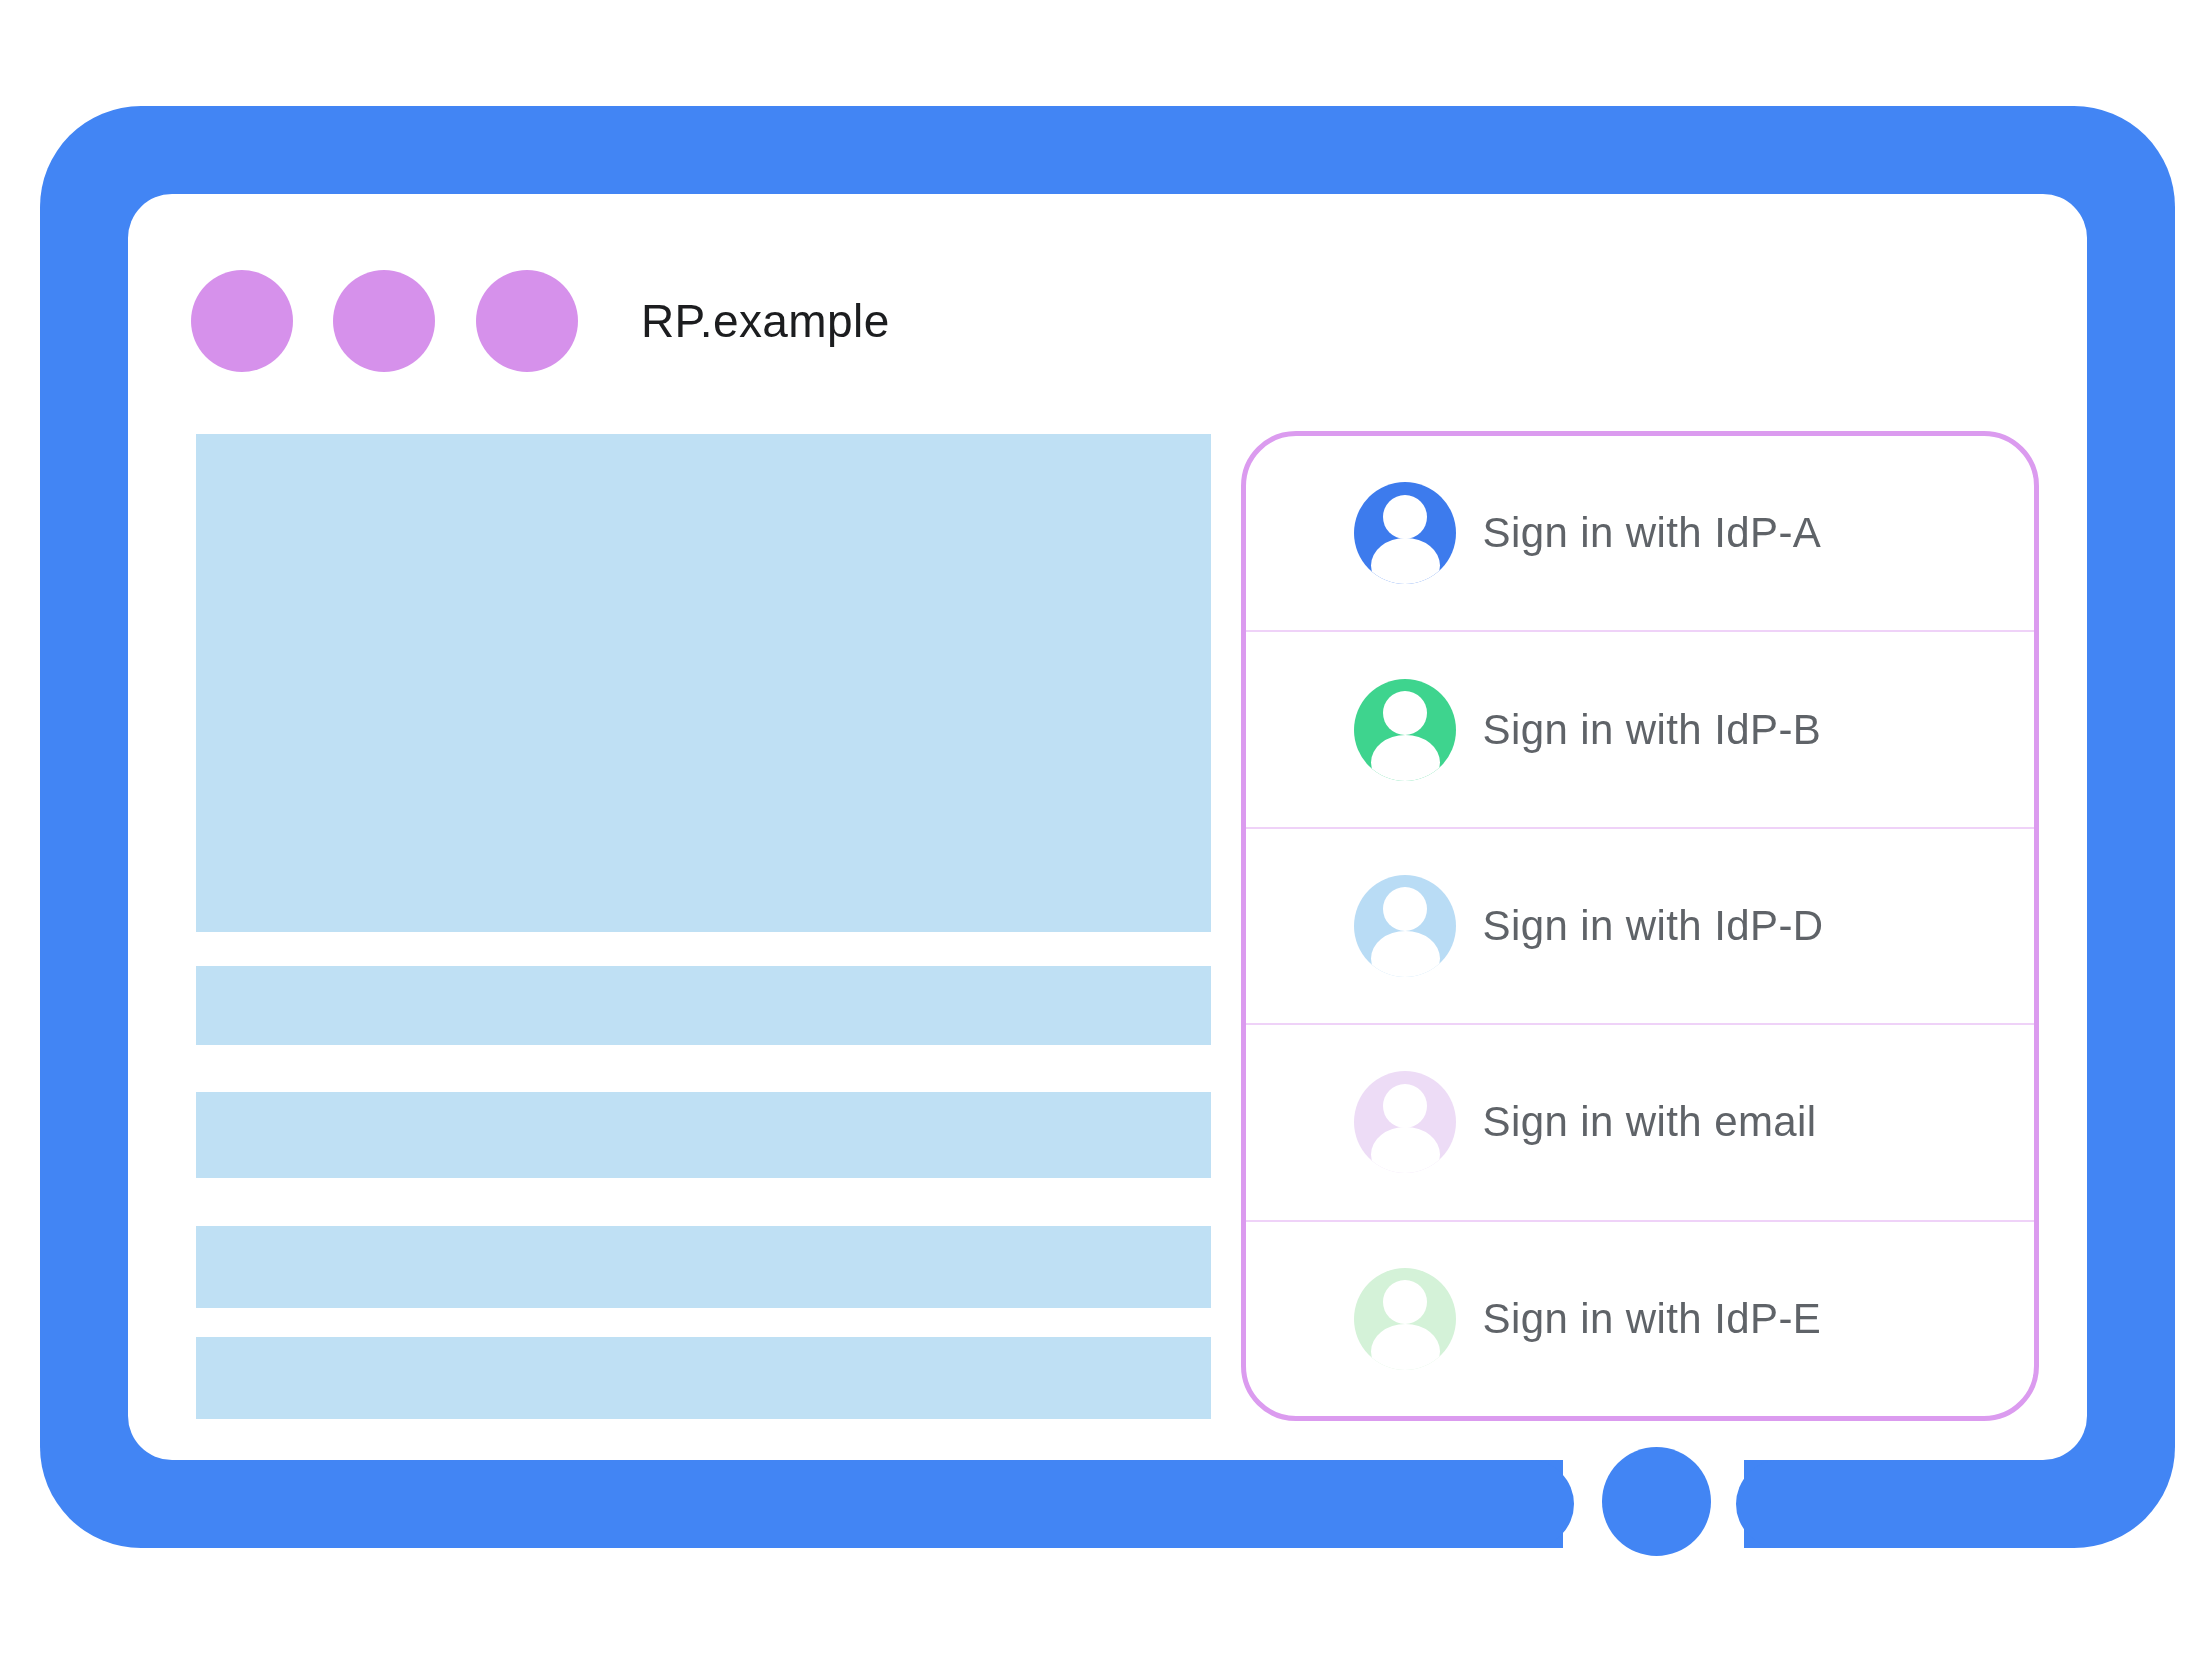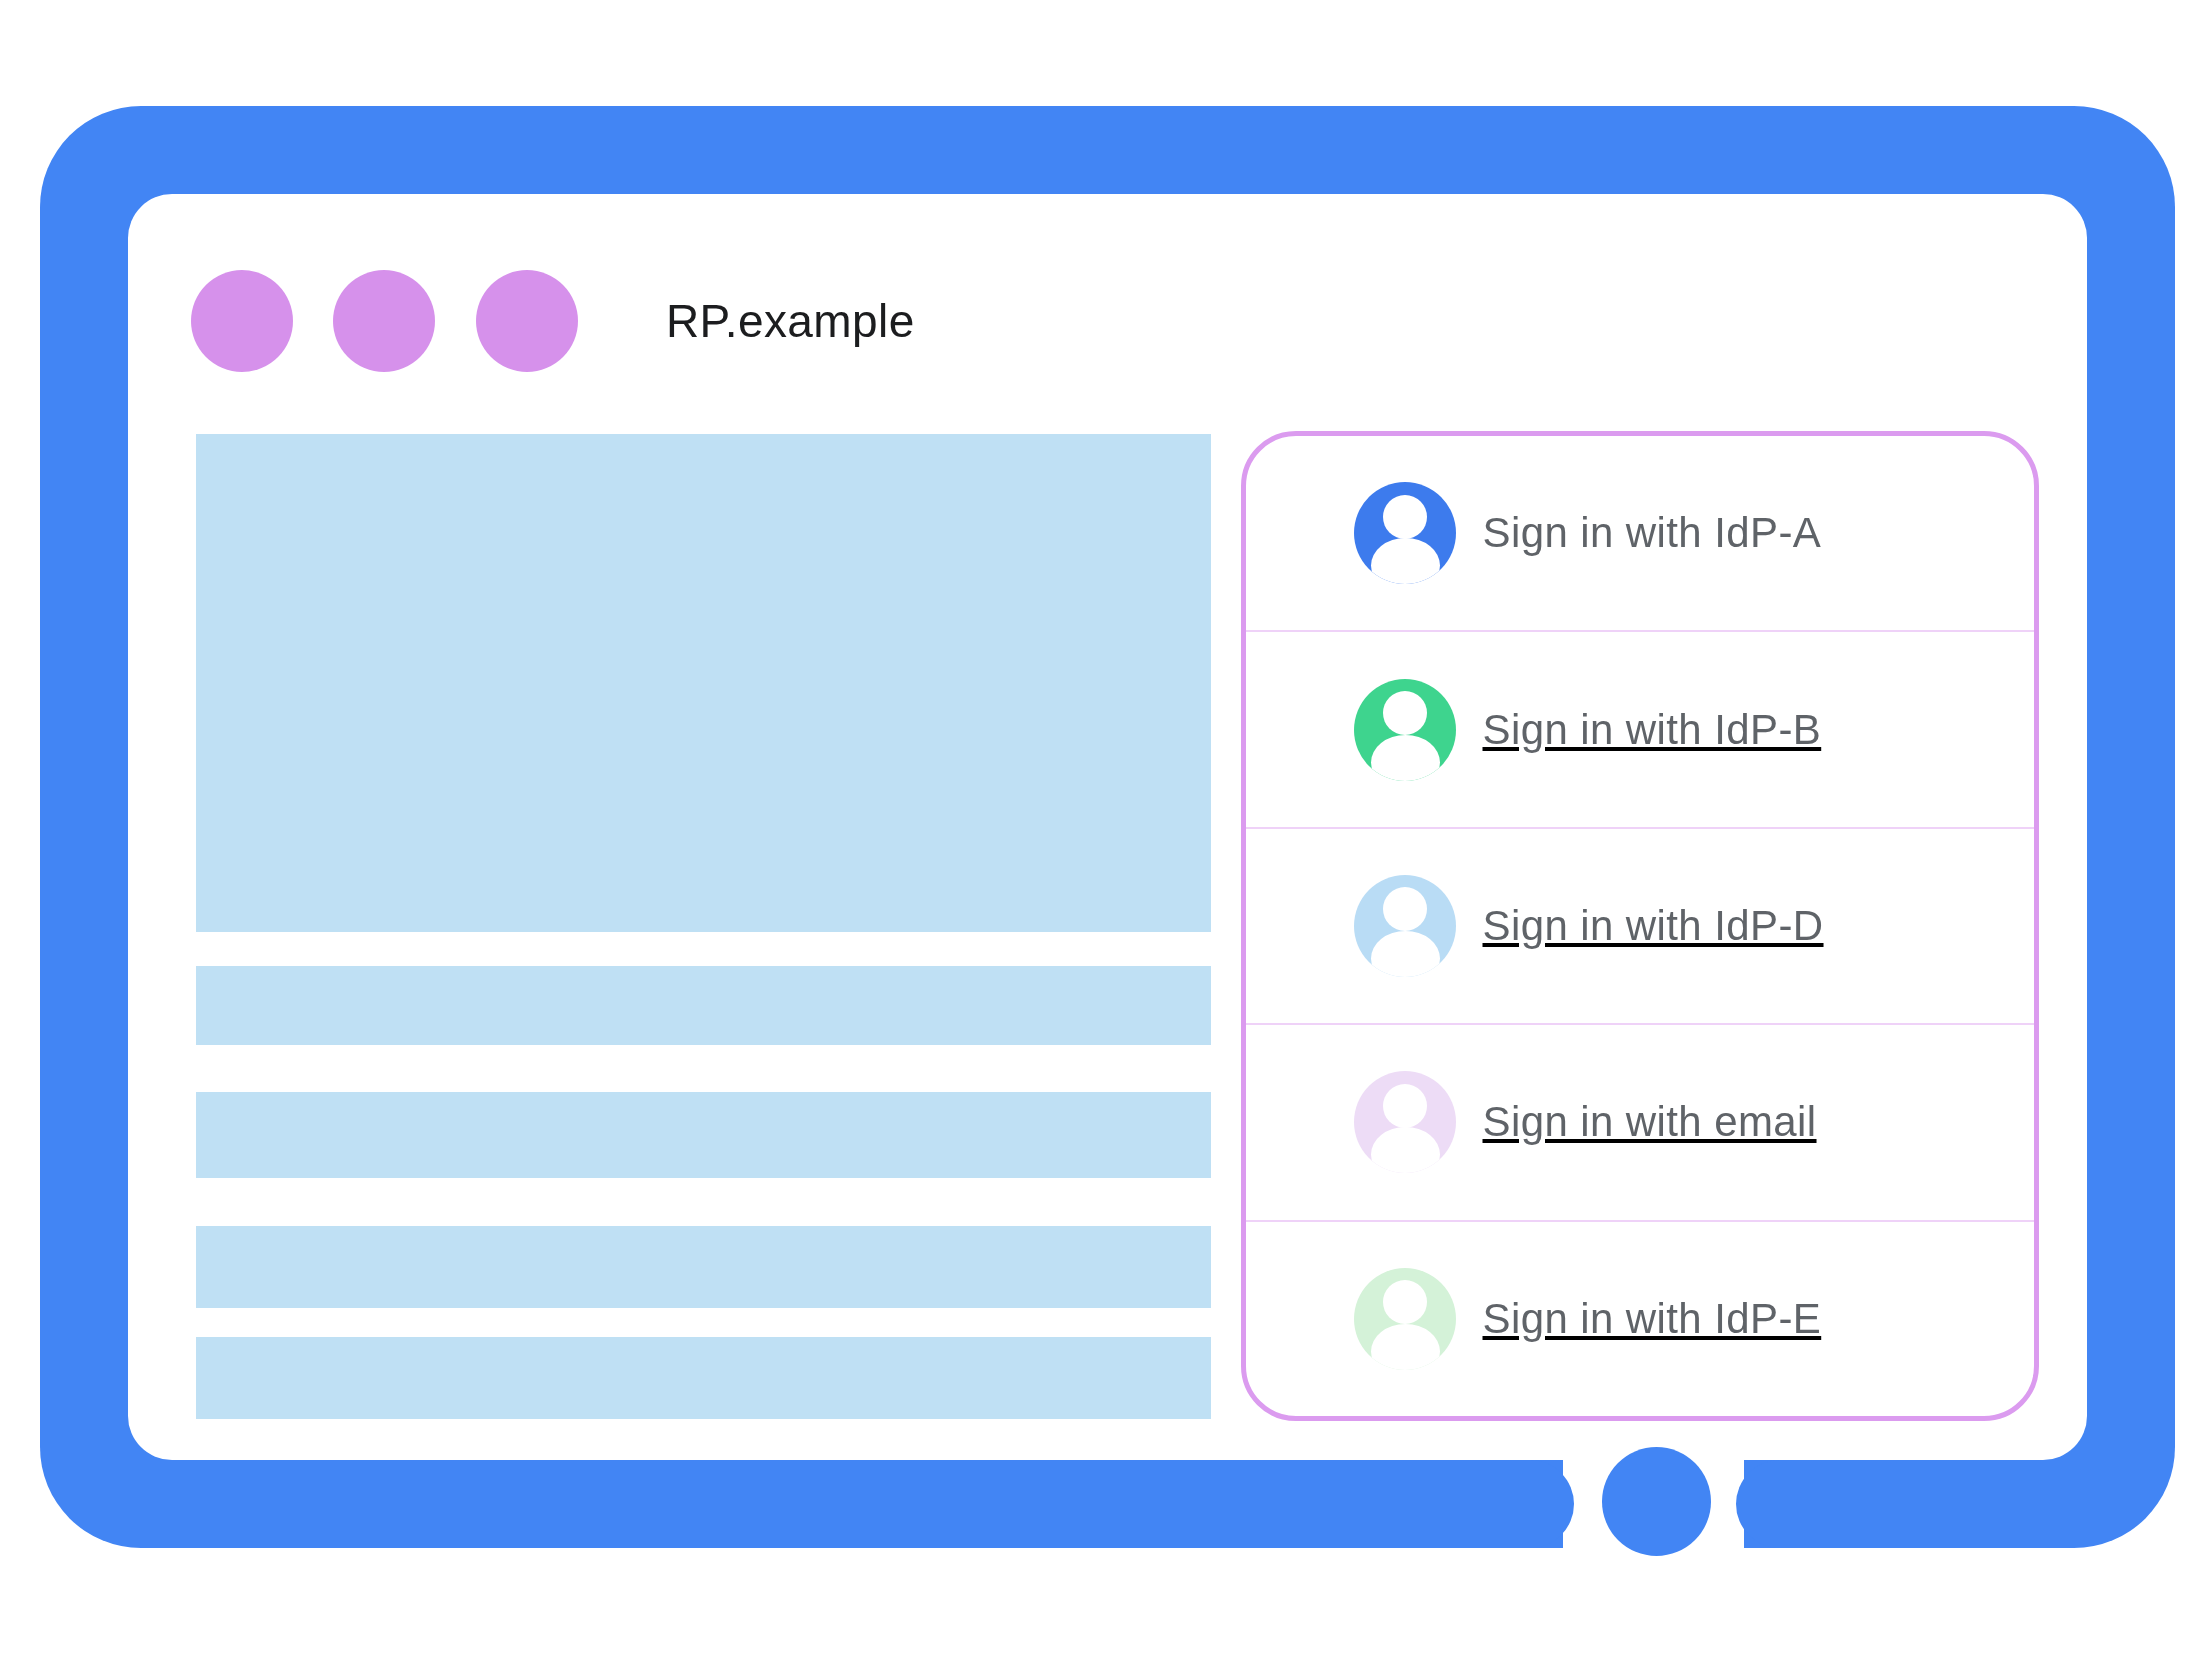--- a/index.html
+++ b/index.html
@@ -15,37 +15,37 @@
   .notch-gap{position:absolute;left:1563px;top:1454px;width:181px;height:101px;background:#ffffff;}
   .cap-left{position:absolute;left:1464px;top:1460px;width:110px;height:88px;
             border-radius:0 44px 44px 0;}
   .cap-right{position:absolute;left:1736px;top:1460px;width:110px;height:88px;
             border-radius:44px 0 0 44px;}
   .home-circle{position:absolute;left:1602px;top:1447px;width:109px;height:109px;border-radius:50%;}
 
   
   .dot{position:absolute;top:270px;width:102px;height:102px;border-radius:50%;}
   .dot.d1{left:191px}.dot.d2{left:333px}.dot.d3{left:476px}
-  .page-title{position:absolute;left:666px;top:291px;font-size:46px;line-height:60px;
+  .page-title{position:absolute;left:641px;top:291px;font-size:46px;line-height:60px;
               font-weight:500;color:#1c1d1f;letter-spacing:0.4px;}
 
   
   .ph{position:absolute;left:196px;width:1015px;}
   .ph.hero{top:434px;height:498px;}
   .ph.l1{top:966px;height:79px;}
   .ph.l2{top:1092px;height:86px;}
   .ph.l3{top:1226px;height:82px;}
   .ph.l4{top:1337px;height:82px;}
 
   
   .panel{position:absolute;left:1241px;top:431px;width:798px;height:990px;
          background:#ffffff;border:5.3px solid #DB9BEF;border-radius:55px;
          box-sizing:border-box;display:flex;flex-direction:column;overflow:hidden;}
   .row{flex:1;display:flex;align-items:center;padding-left:108px;box-sizing:border-box;}
-  .row + .row{border-top:2.6px solid #EFD2F8;text-decoration:underline;}
+  .row + .row{border-top:2.6px solid #EFD2F8;}
   .avatar{width:102px;height:102px;border-radius:50%;position:relative;
           overflow:hidden;flex:0 0 auto;}
   .avatar .head{position:absolute;left:29px;top:12.4px;width:44px;height:44px;
           border-radius:50%;background:#ffffff;}
   .avatar .shoulders{position:absolute;left:17px;top:56px;width:69px;height:55px;
           border-radius:50%;background:#ffffff;}
   .row .label{margin-left:26.5px;font-size:42px;font-weight:500;color:#5F6368;
           letter-spacing:0.4px;white-space:nowrap;}
 </style>
 </head>

